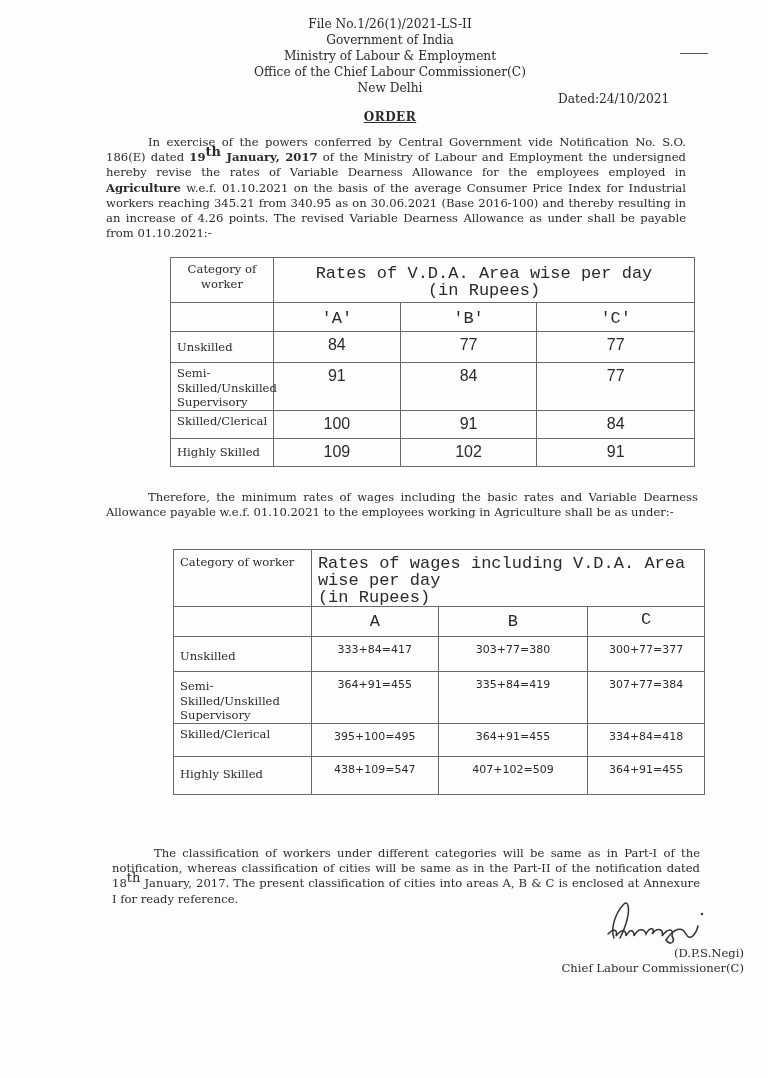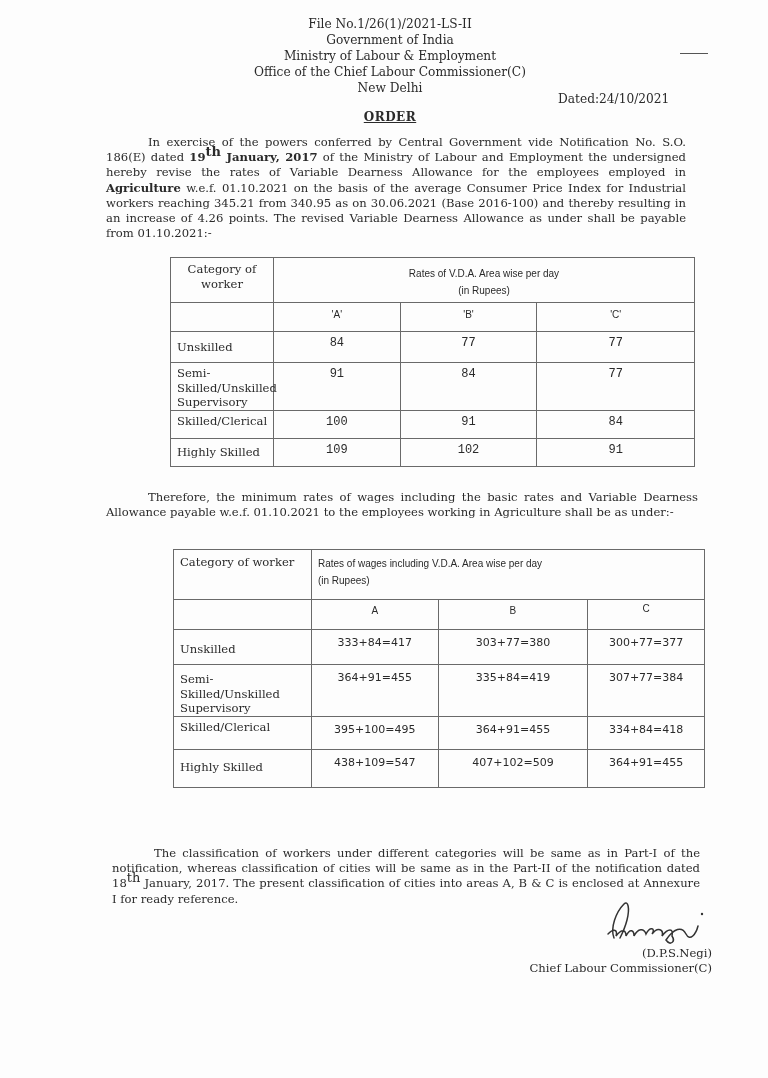--- a/index.html
+++ b/index.html
@@ -26,28 +26,28 @@
   .p4 { left: 112px; top: 846px; width: 588px; }
 
   sup { font-size: 13px; line-height: 0; }
 
   table { position: absolute; border-collapse: collapse; }
   td { border: 1px solid #6a6a6a; vertical-align: top; padding: 0; }
   .t1 { left: 170px; top: 257px; width: 525px; }
   .t2 { left: 173px; top: 549px; width: 532px; }
 
   .cat { font-family: "DejaVu Serif", serif; font-size: 11.6px; line-height: 14.5px; padding: 3px 0 0 6px; }
-  .sans { font-family: Liberation Sans, sans-serif; font-size: 10px; }
-  .num { font-family: Liberation Mono, monospace; font-size: 12px; text-align: center; padding-top: 4px; }
+  .sans { font-family: Liberation Mono, monospace; font-size: 17px; }
+  .num { font-family: Liberation Sans, sans-serif; font-size: 16px; text-align: center; padding-top: 4px; }
   .num2 { font-family: "DejaVu Sans", sans-serif; font-size: 11px; text-align: center; padding-top: 6px; }
   .hcenter { text-align: center; padding-top: 7px; line-height: 17px; }
   .hleft { text-align: left; padding: 5px 0 0 6px; line-height: 17px; margin-left: 12px; }
 
   .sig { position: absolute; left: 600px; top: 898px; width: 110px; height: 48px; }
-  .signame { position: absolute; left: 472px; top: 946px; width: 240px; text-align: right;
+  .signame { position: absolute; left: 504px; top: 946px; width: 240px; text-align: right;
              font-size: 11.6px; line-height: 15px; }
 </style>
 </head>
 <body>
 
 <div class="page">
 
   <div class="hdr">
     <div>File No.1/26(1)/2021-LS-II</div>
     <div>Government of India</div>

